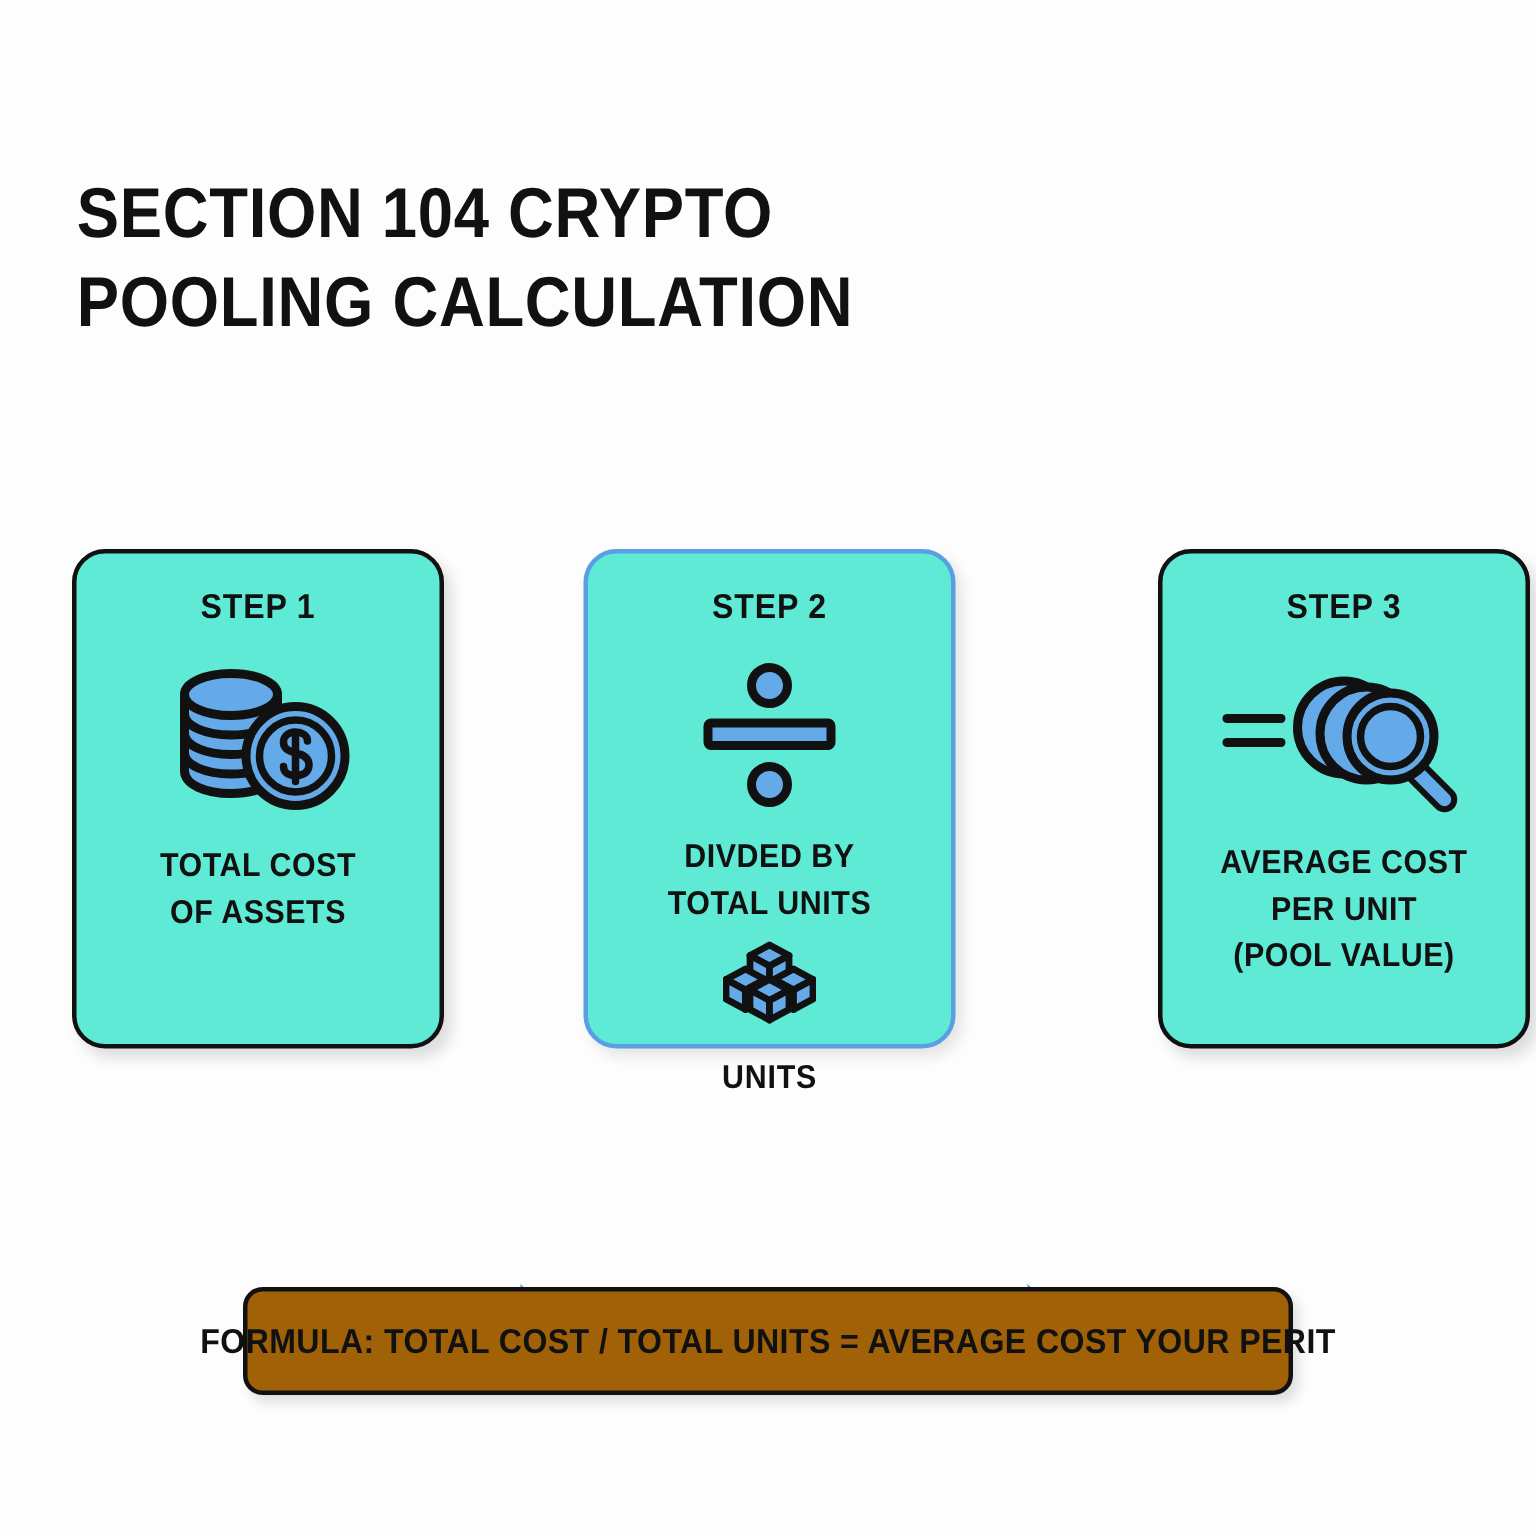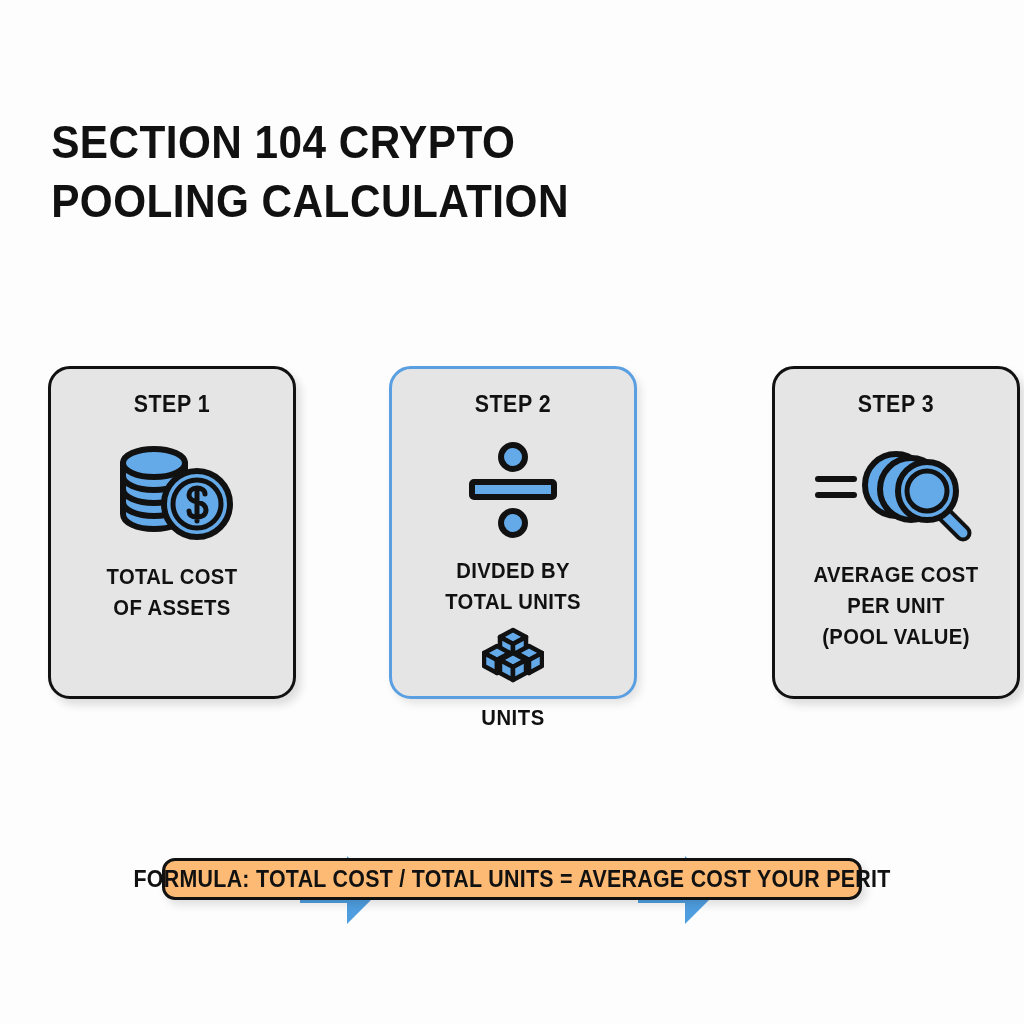--- a/index.html
+++ b/index.html
@@ -43,21 +43,21 @@
     top: 366px;
     width: 1024px;
     height: 390px;
   }
 
   .card {
     position: absolute;
     top: 0;
     width: 248px;
     height: 333px;
-    background: #e5e5e5;
+    background: #5eead4;
     border: 3px solid #111111;
     border-radius: 22px;
     box-shadow: 5px 6px 9px rgba(0,0,0,0.13);
     box-sizing: border-box;
   }
   .card.card-1 { left: 48px; }
   .card.card-2 {
     left: 389px;
     border-color: #5a9fe2;
     border-width: 3px;
@@ -136,22 +136,22 @@
   }
   .arrow-1 { left: 300px; }
   .arrow-2 { left: 638px; }
 
   
   .formula-bar {
     position: absolute;
     left: 162px;
     top: 858px;
     width: 700px;
-    height: 42px;
-    background: #fdba74;
+    height: 72px;
+    background: #a16207;
     border: 3px solid #111111;
     border-radius: 13px;
     box-shadow: 4px 5px 8px rgba(0,0,0,0.12);
     box-sizing: border-box;
     display: flex;
     align-items: center;
     justify-content: center;
   }
   .formula-text {
     font-weight: bold;

